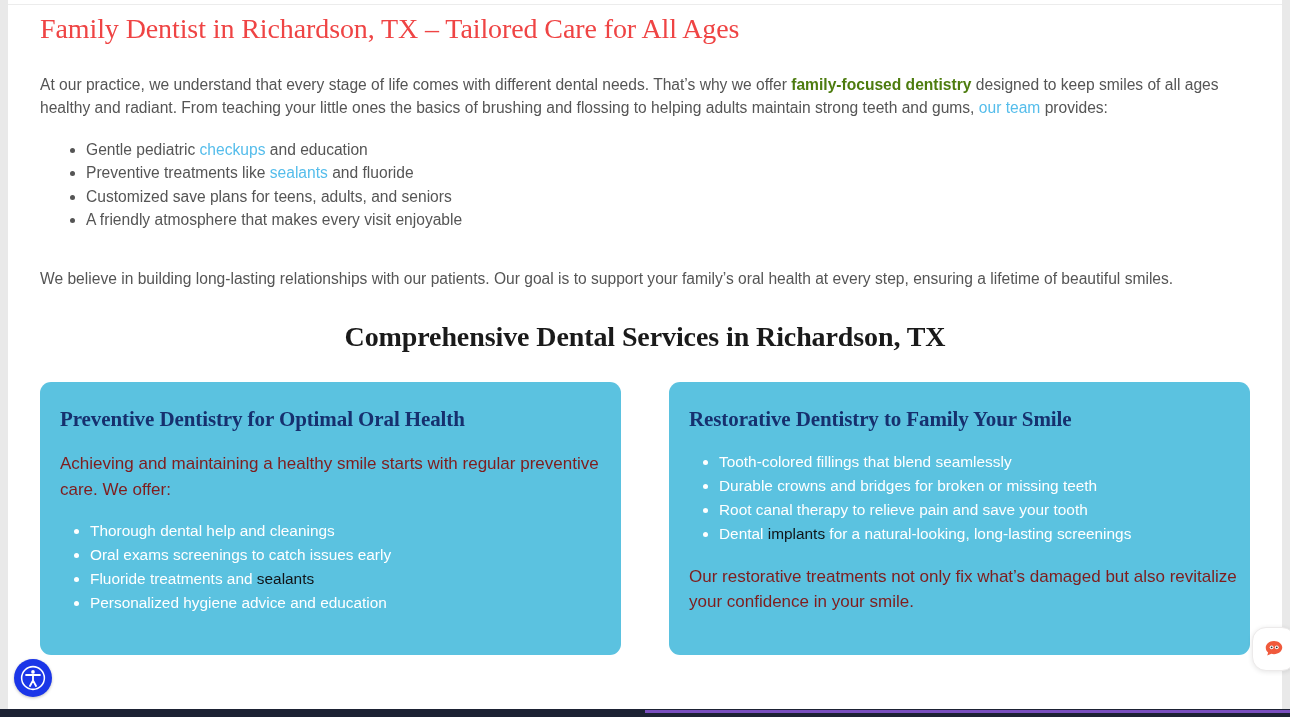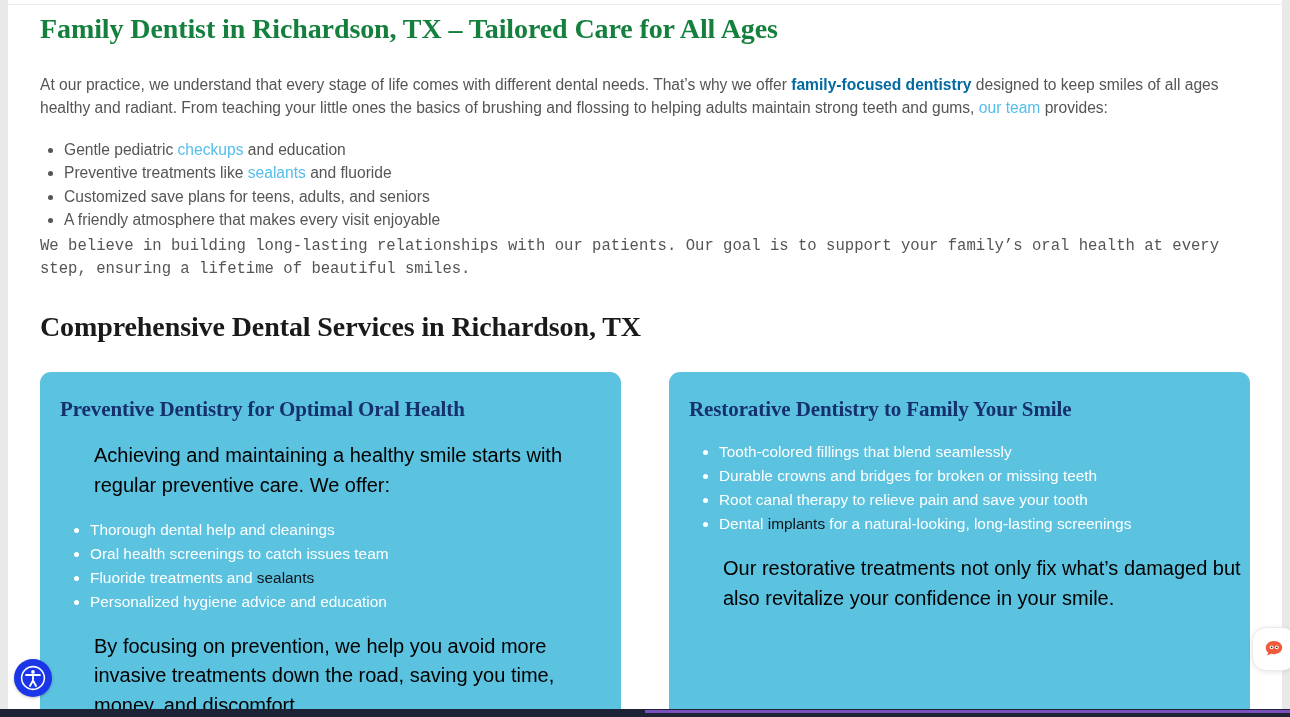--- a/index.html
+++ b/index.html
@@ -44,22 +44,22 @@
     position: absolute;
     top: 0; left: 0;
     width: 1290px;
     padding: 0 40px;
   }
 
   
   h1.section-title {
     font-family: "Liberation Serif", serif;
     font-size: 28px;
-    font-weight: 700;
-    color: #15803d;
+    font-weight: 400;
+    color: #ef4444;
     letter-spacing: -0.1px;
     line-height: 1.25;
   }
 
   h2.section-title {
     font-family: "Liberation Serif", serif;
     font-size: 28px;
     font-weight: 700;
     color: #1a1a1a;
     letter-spacing: -0.1px;
@@ -67,34 +67,34 @@
   }
 
   p.body {
     font-size: 15.6px;
     line-height: 1.47;
     color: #555555;
   }
 
   ul.body-list {
     list-style: disc;
-    margin-left: 24px;
+    margin-left: 46px;
     font-size: 15.6px;
     line-height: 1.47;
     color: #555555;
   }
   ul.body-list li { margin-bottom: 0.5px; }
 
   a.link {
     color: #55bdeb;
     text-decoration: none;
     text-align: center;
   }
 
-  strong.bold { color: #0369a1; font-weight: 700; }
+  strong.bold { color: #4d7c0f; font-weight: 700; }
 
   
   .cards-row {
     display: flex;
     gap: 48px;
   }
 
   .card {
     flex: 1 1 0;
     background: #5bc2e0;
@@ -107,24 +107,23 @@
     font-family: "Liberation Serif", serif;
     font-size: 21px;
     font-weight: 700;
     color: #16306e;
     line-height: 1.3;
     margin-bottom: 18px;
     letter-spacing: -0.1px;
   }
 
   .card p {
-    font-size: 20px;
+    font-size: 17px;
     line-height: 1.49;
-    color: #000000;
-    margin-left: 34px;
+    color: #7f1d1d;
   }
 
   .card ul {
     list-style: disc;
     margin-left: 30px;
     margin-top: 18px;
     margin-bottom: 18px;
     font-size: 15.4px;
     line-height: 1.49;
     color: #ffffff;
@@ -202,36 +201,35 @@
     <span>At our practice, we understand that every stage of life comes with different dental needs. That’s why we offer </span><strong class="bold">family-focused dentistry</strong><span> designed to keep smiles of all ages healthy and radiant. From teaching your little ones the basics of brushing and flossing to helping adults maintain strong teeth and gums, </span><a class="link" href="#">our team</a><span> provides:</span>
   </p>
 
   <ul class="body-list" style="margin-top:19px;">
     <li><span>Gentle pediatric </span><a class="link" href="#">checkups</a><span> and education</span></li>
     <li><span>Preventive treatments like </span><a class="link" href="#">sealants</a><span> and fluoride</span></li>
     <li><span>Customized save plans for teens, adults, and seniors</span></li>
     <li><span>A friendly atmosphere that makes every visit enjoyable</span></li>
   </ul>
 
-  <p class="body" style="margin-top:3px;font-family:Liberation Mono, monospace;">We believe in building long-lasting relationships with our patients. Our goal is to support your family’s oral health at every step, ensuring a lifetime of beautiful smiles.</p>
-
-  <h2 class="section-title" style="margin-top:28px;">Comprehensive Dental Services in Richardson, TX</h2>
+  <p class="body" style="margin-top:36px;">We believe in building long-lasting relationships with our patients. Our goal is to support your family’s oral health at every step, ensuring a lifetime of beautiful smiles.</p>
+
+  <h2 class="section-title" style="margin-top:28px;text-align:center;">Comprehensive Dental Services in Richardson, TX</h2>
 
   <div class="cards-row" style="margin-top:28px;">
 
     <div class="card">
       <div class="card-title">Preventive Dentistry for Optimal Oral Health</div>
       <p>Achieving and maintaining a healthy smile starts with regular preventive care. We offer:</p>
       <ul>
         <li><span>Thorough dental help and cleanings</span></li>
-        <li><span>Oral health screenings to catch issues team</span></li>
+        <li><span>Oral exams screenings to catch issues early</span></li>
         <li><span>Fluoride treatments and </span><a class="card-link" href="#">sealants</a><span></span></li>
         <li><span>Personalized hygiene advice and education</span></li>
       </ul>
-      <p>By focusing on prevention, we help you avoid more invasive treatments down the road, saving you time, money, and discomfort.</p>
     </div>
 
     <div class="card">
       <div class="card-title">Restorative Dentistry to Family Your Smile</div>
       <ul>
         <li><span>Tooth-colored fillings that blend seamlessly</span></li>
         <li><span>Durable crowns and bridges for broken or missing teeth</span></li>
         <li><span>Root canal therapy to relieve pain and save your tooth</span></li>
         <li><span>Dental </span><a class="card-link" href="#">implants</a><span> for a natural-looking, long-lasting screenings</span></li>
       </ul>

